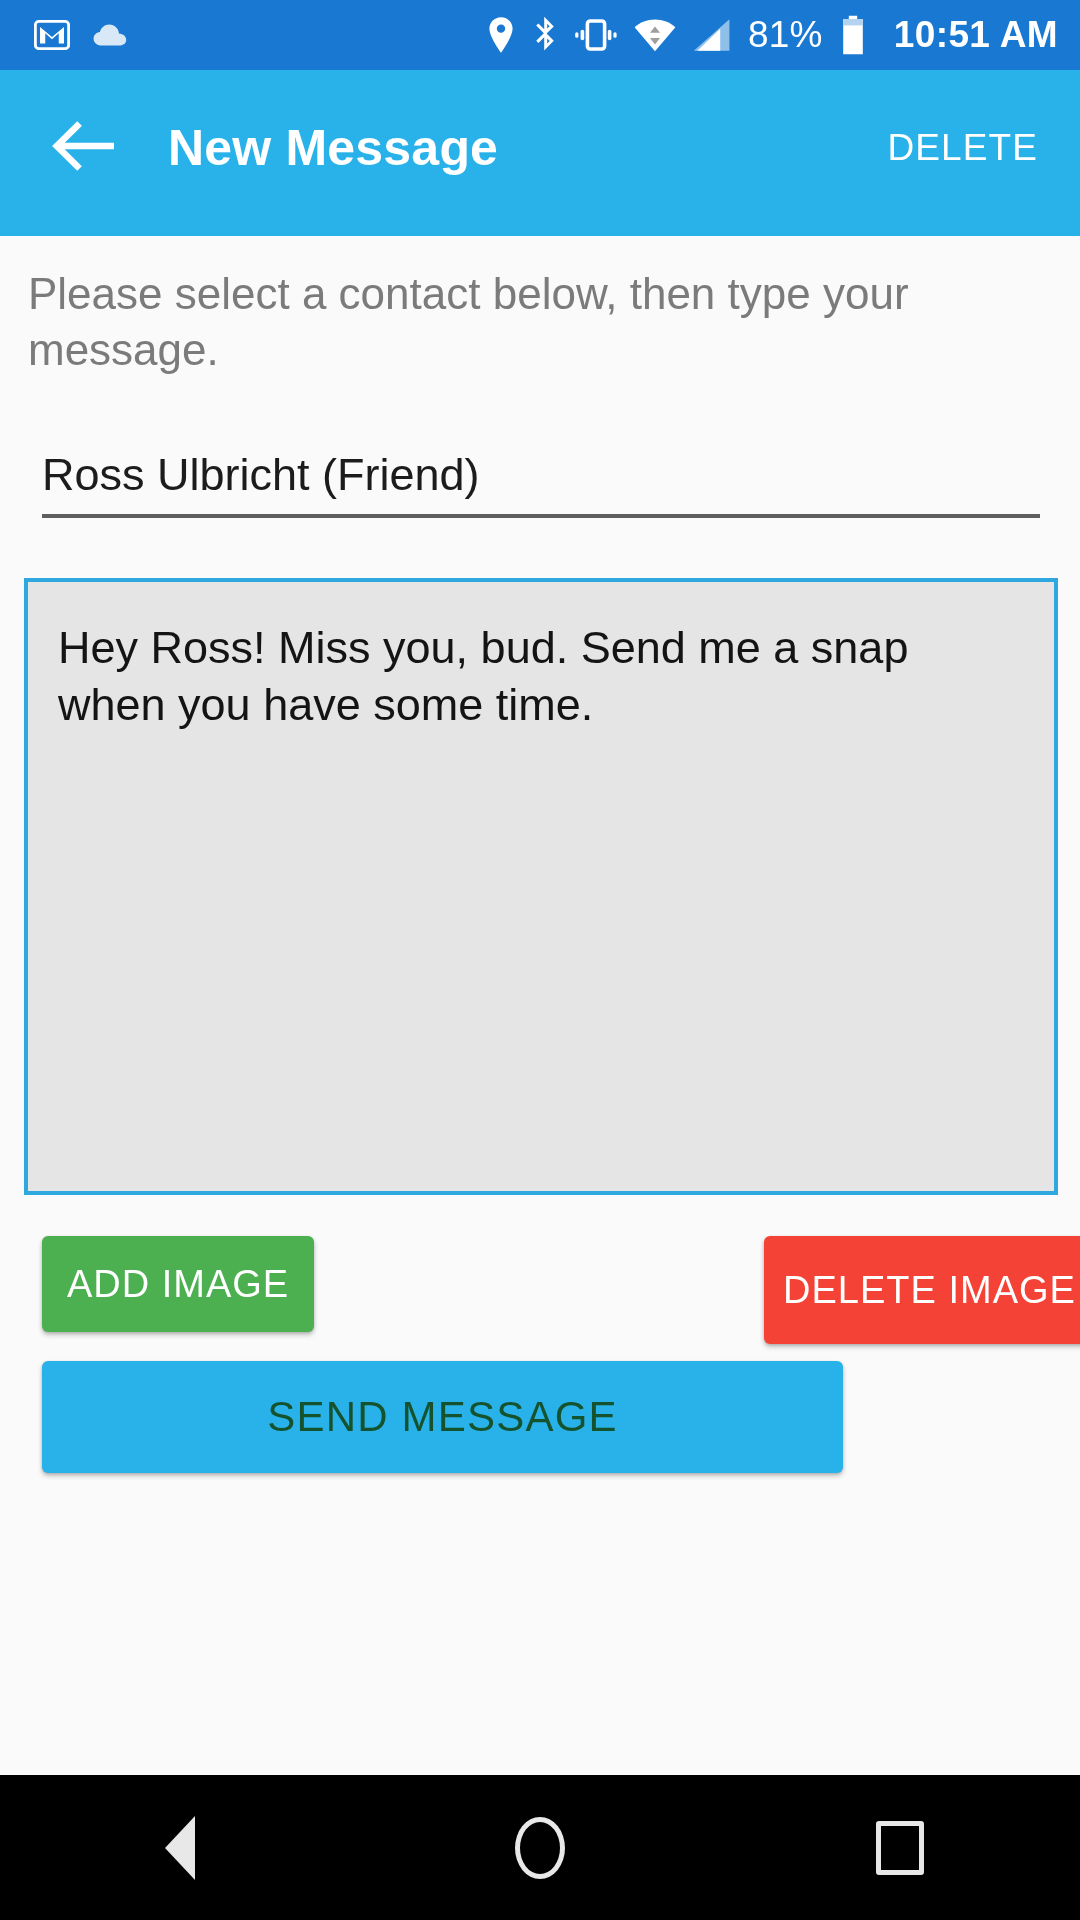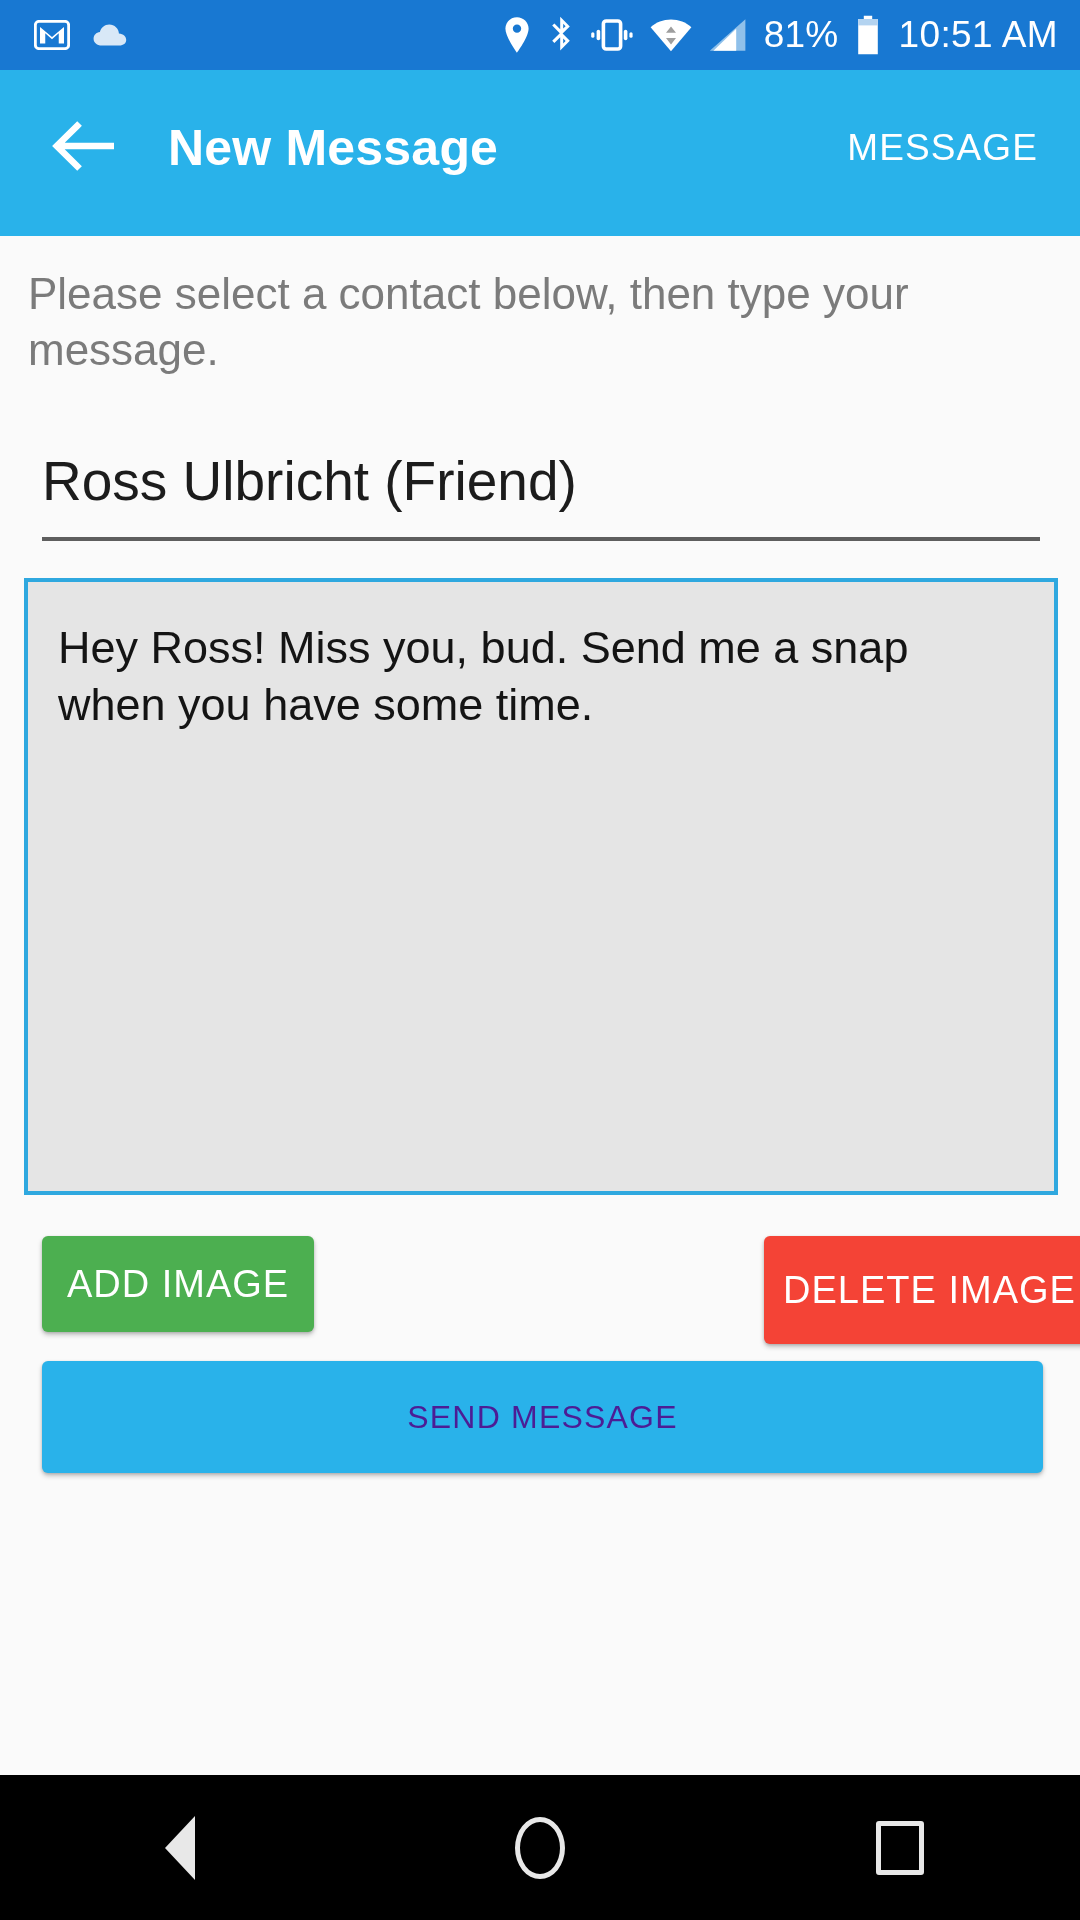--- a/index.html
+++ b/index.html
@@ -17,22 +17,22 @@
     background:#1878D2;
     display:flex; align-items:center;
     padding:0 22px 0 34px;
     color:#FFFFFF;
     gap:8px;
   }
   .sb-left { display:flex; align-items:center; gap:22px; }
   .sb-right { display:flex; align-items:center; gap:17px; margin-left:auto; }
   .sb-icon { display:flex; align-items:center; justify-content:center; }
   .sb-time {
-    font-size:37px; font-weight:400; letter-spacing:0.4px;
-    color:#FFFFFF; white-space:nowrap;
+    font-size:37px; font-weight:700; letter-spacing:0.4px;
+    color:#FFFFFF; margin-left:11px; white-space:nowrap;
   }
   .sb-batt-pct {
     font-size:37px; font-weight:400; color:#FFFFFF; letter-spacing:0.2px;
   }
 
   
   .appbar {
     position:absolute; top:70px; left:0; width:1080px; height:166px;
     background:#29B2EA;
     display:flex; align-items:center;
@@ -60,22 +60,22 @@
     border-radius:6px;
   }
   .instructions {
     position:absolute; top:30px; left:28px; width:1004px;
     font-size:44px; line-height:1.28; color:#7B7B7B; font-weight:400;
   }
   .contact-field {
     position:absolute; top:213px; left:42px; width:998px;
   }
   .contact-value {
-    font-size:55px; color:#1C1C1C; font-weight:400;
-    padding-bottom:24px; white-space:nowrap;
+    font-size:45px; color:#1C1C1C; font-weight:400;
+    padding-bottom:13px; white-space:nowrap;
   }
   .contact-underline {
     height:4px; width:100%; background:#5E5E5E;
   }
   .message-box {
     position:absolute; top:342px; left:24px;
     width:1034px; height:617px;
     background:#e5e5e5;
     border:4px solid #2FA8DF;
   }
@@ -93,23 +93,23 @@
     display:flex; align-items:center; justify-content:center;
     border-radius:6px;
     color:#FFFFFF; font-size:38px; font-weight:400; letter-spacing:1.0px;
     box-shadow:0 3px 5px rgba(0,0,0,0.22), 0 1px 3px rgba(0,0,0,0.14);
     white-space:nowrap;
   }
   .btn-add    { left:42px;  top:0; width:272px; height:96px; background:#4CAF50; }
   .btn-delete { left:764px; top:0; width:331px; height:108px; background:#F44336; }
   .btn-send {
     position:absolute; top:1125px; left:42px;
-    width:1001px; height:112px; background:#29B2EA;
-    display:flex; align-items:center; justify-content:center;
-    border-radius:6px; color:#4c1d95; font-size:32px; letter-spacing:1.2px;
+    width:801px; height:112px; background:#29B2EA;
+    display:flex; align-items:center; justify-content:center;
+    border-radius:6px; color:#14532d; font-size:42px; letter-spacing:1.2px;
     box-shadow:0 3px 5px rgba(0,0,0,0.22), 0 1px 3px rgba(0,0,0,0.14);
     white-space:nowrap;
   }
 
   
   .navbar {
     position:absolute; top:1775px; left:0; width:1080px; height:145px;
     background:#000000;
     display:flex; align-items:center; justify-content:space-around;
   }
@@ -194,21 +194,21 @@
 
   <div class="appbar">
     <div class="back-btn">
       <span>
         <svg width="62" height="50" viewBox="0 0 31 25">
           <path d="M30 12.5 L3.4 12.5 M12.6 2.4 L2.4 12.5 L12.6 22.6" stroke="#FFFFFF" stroke-width="3.3" fill="none" stroke-linecap="square" stroke-linejoin="miter"></path>
         </svg>
       </span>
     </div>
     <div class="appbar-title">New Message</div>
-    <div class="logout-btn">MESSAGE</div>
+    <div class="logout-btn">DELETE</div>
   </div>
 
   <div class="content">
 
     <div class="instructions">Please select a contact below, then type your message.</div>
 
     <div class="contact-field">
       <div class="contact-value" title="Select a contact">Ross Ulbricht (Friend)</div>
       <div class="contact-underline"></div>
     </div>

